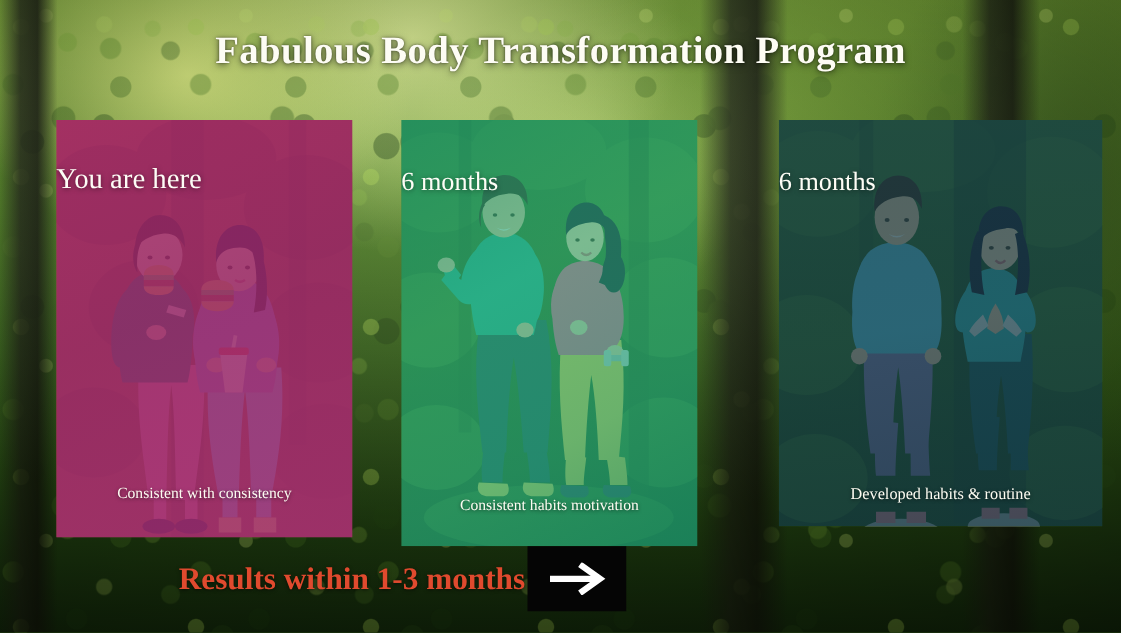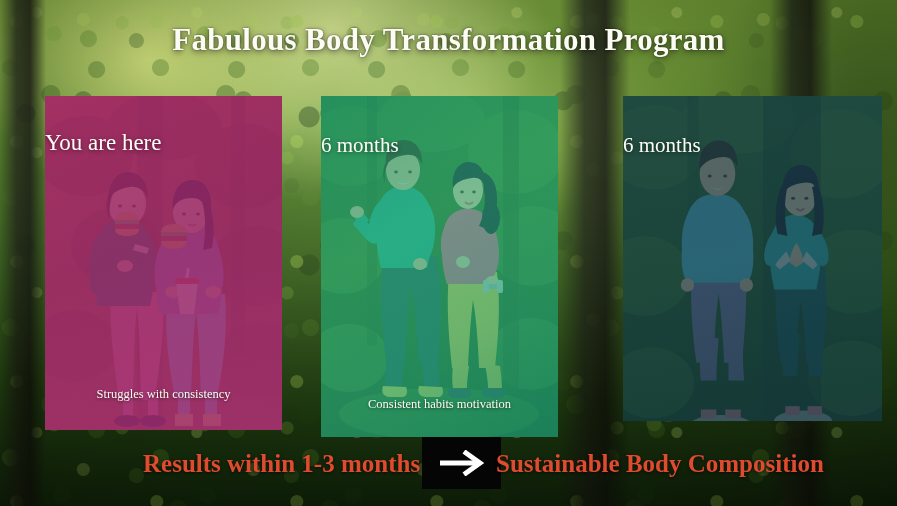--- a/index.html
+++ b/index.html
@@ -169,21 +169,21 @@
 
         <g>
           <rect x="140" y="172" width="3" height="22" fill="#fafafa" transform="rotate(10 141 183)"></rect>
           <path d="M131 186 h22 l-4 32 h-14 z" fill="#faf7f2"></path>
           <rect x="130" y="182" width="24" height="6" rx="2" fill="#e8494f"></rect>
         </g>
       </g>
     </svg>
     <div class="tint"></div>
     <div class="card-head">You are here</div>
-    <div class="card-cap">Struggles with consistency</div>
+    <div class="card-cap">Consistent with consistency</div>
   </div>
 
   <div class="card" id="card2">
     <svg class="scene" viewBox="0 0 237 341" preserveAspectRatio="none">
       <defs>
         <linearGradient id="c2bg" x1="0" y1="0" x2="0" y2="1">
           <stop offset="0" stop-color="#3f7f2e"></stop>
             <stop offset=".55" stop-color="#2f6a24"></stop>
             <stop offset="1" stop-color="#24551f"></stop>
         </linearGradient>
@@ -318,26 +318,26 @@
         <path d="M156 101 q4 4 7 0" stroke="#d5737a" stroke-width="1.8" fill="none"></path>
         <g>
           <ellipse cx="162" cy="292" rx="26" ry="9" fill="#b9c2c8"></ellipse>
           <path d="M146 287 h13 v-8 h-13 z" fill="#f58aa0"></path>
           <path d="M166 287 h13 v-8 h-13 z" fill="#f58aa0"></path>
         </g>
       </g>
     </svg>
     <div class="tint"></div>
     <div class="card-head">6 months</div>
+    <div class="card-cap">Developed habits &amp; routine</div>
   </div>
 
   <div class="bottom-text" id="bt-left">Results within 1-3 months</div>
 
   <div id="arrow-box">
     <svg width="48" height="26" viewBox="0 0 48 26">
       <path d="M2 13 h36" stroke="#ffffff" stroke-width="5" fill="none"></path>
       <path d="M28 3 L42 13 L28 23" stroke="#ffffff" stroke-width="5" fill="none" stroke-linecap="square" stroke-linejoin="miter"></path>
     </svg>
   </div>
 
-  <div class="bottom-text" id="bt-right">Sustainable Body Composition</div>
 
 </div>
 
 </body></html>

